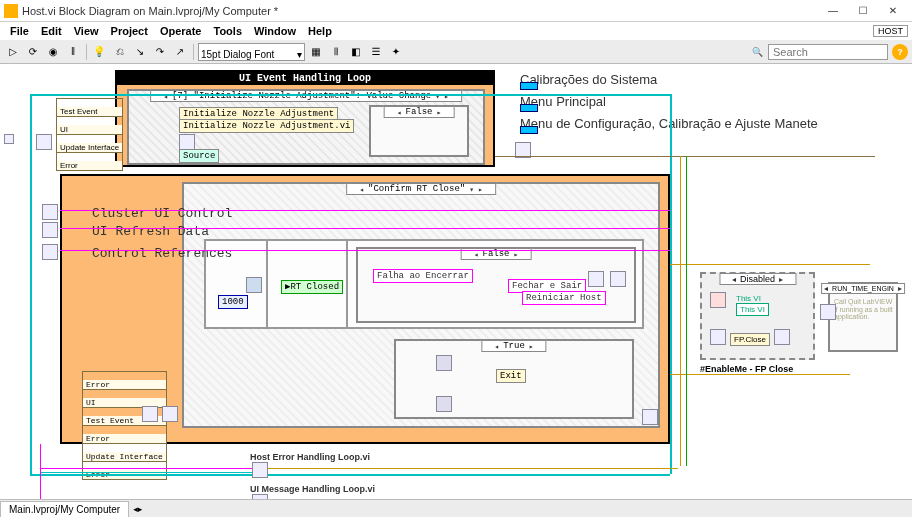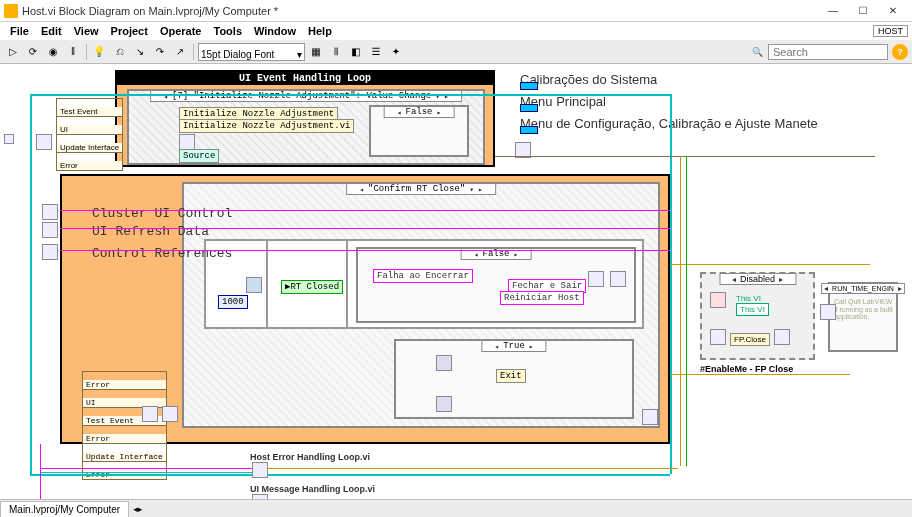--- a/index.html
+++ b/index.html
@@ -200,21 +200,21 @@
           <div class="node" style="left:75px; top:40px;"><span class="node-box green">▶<span>RT Closed</span></span></div>
 
           <div class="case-struct" style="left:150px; top:6px; width:280px; height:76px; background:#fafafa;">
             <div class="case-label">
               <span class="arrow">◂</span>
               <span>False</span>
               <span class="arrow">▸</span>
             </div>
             <div class="node" style="left:15px; top:22px;"><span class="node-box pink">Falha ao Encerrar</span></div>
             <div class="node" style="left:150px; top:32px;"><span class="node-box pink">Fechar e Sair</span></div>
-            <div class="node" style="left:142px; top:44px;"><span class="node-box pink">Reiniciar Host</span></div>
+            <div class="node" style="left:164px; top:44px;"><span class="node-box pink">Reiniciar Host</span></div>
             <div class="node small-icon" style="left:230px; top:22px;"></div>
             <div class="node small-icon" style="left:252px; top:22px;"></div>
           </div>
         </div>
 
         <div class="case-struct" style="left:210px; top:155px; width:240px; height:80px; background:#fafafa;">
           <div class="case-label">
             <span class="arrow">◂</span>
             <span>True</span>
             <span class="arrow">▸</span>

